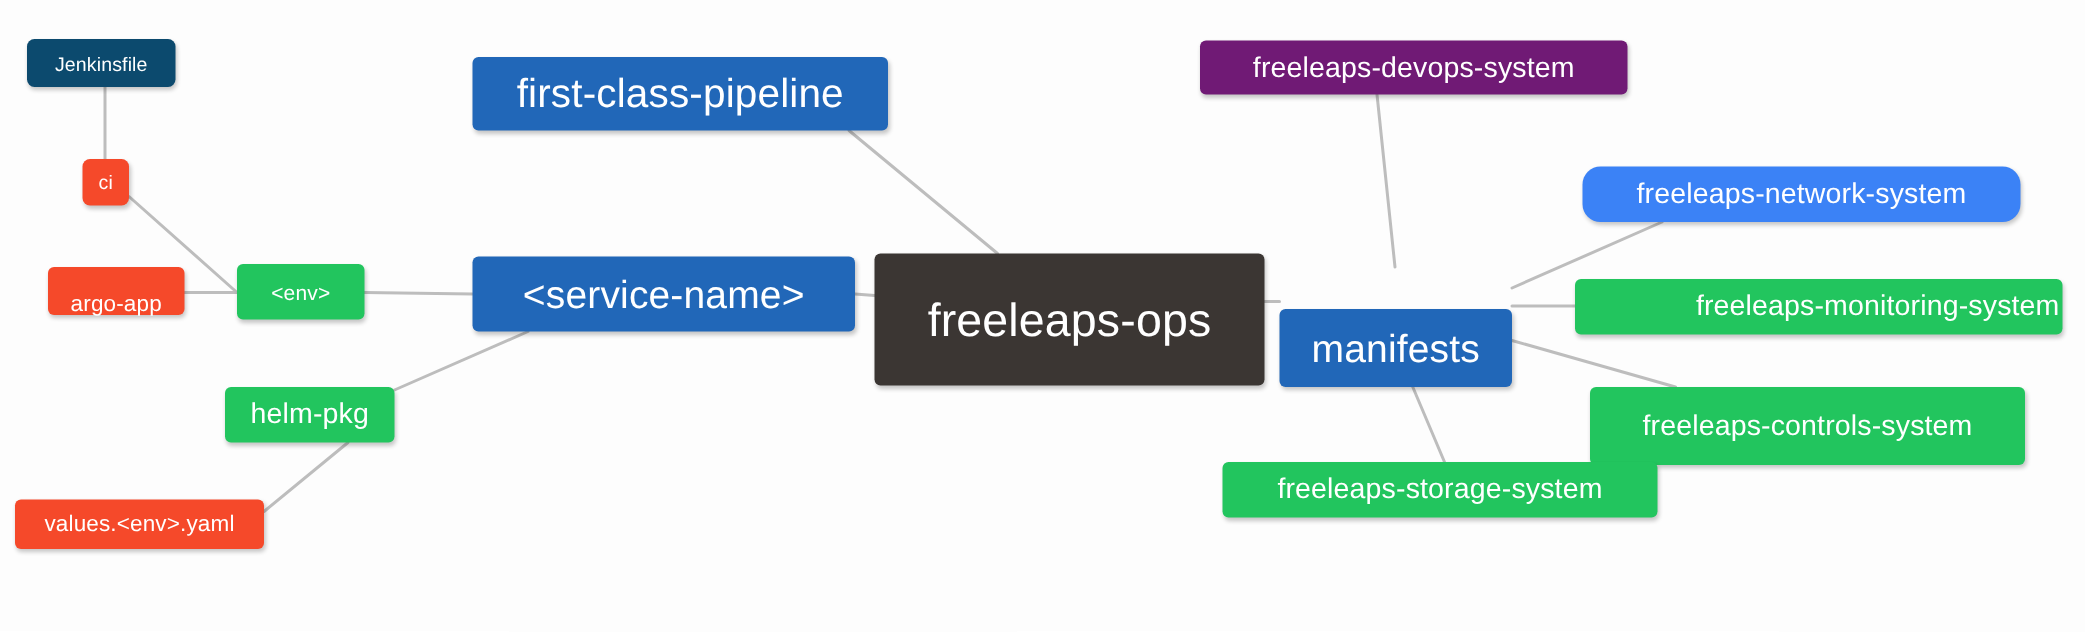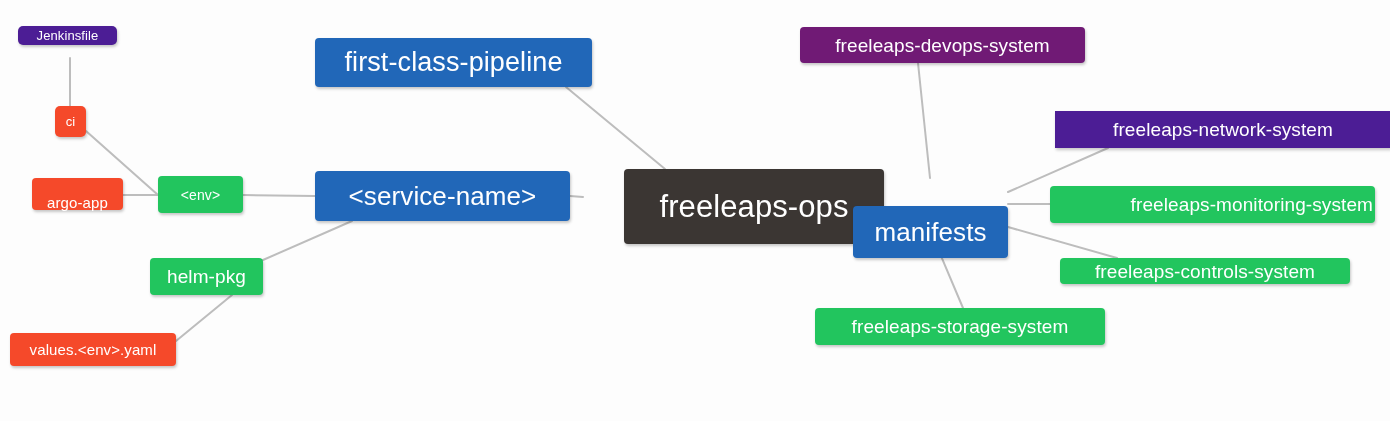--- a/index.html
+++ b/index.html
@@ -62,21 +62,21 @@
       <line x1="570" y1="196" x2="583" y2="197" stroke="#bdbdbd"></line>
       <line x1="566" y1="87" x2="665" y2="169" stroke="#bdbdbd"></line>
       <line x1="843" y1="201" x2="853" y2="201" stroke="#bdbdbd"></line>
       <line x1="930" y1="178" x2="918" y2="63" stroke="#bdbdbd"></line>
       <line x1="1008" y1="192" x2="1108" y2="148" stroke="#bdbdbd"></line>
       <line x1="1008" y1="204" x2="1050" y2="204" stroke="#bdbdbd"></line>
       <line x1="1008" y1="227" x2="1117" y2="258" stroke="#bdbdbd"></line>
       <line x1="930" y1="230" x2="963" y2="308" stroke="#bdbdbd"></line>
     </svg>
   <div id="node-layer">
-      <div class="node" style="left: 18px; top: 26px; width: 99px; height: 19px; background: #4c1d95; font-size: 13px; border-radius: 5px;">
+      <div class="node" style="left: 18px; top: 26px; width: 99px; height: 32px; background: #0c4a6e; font-size: 13px; border-radius: 5px;">
         <span class="node-label">Jenkinsfile</span>
       </div>
       <div class="node" style="left: 55px; top: 106px; width: 31px; height: 31px; background: rgb(245, 73, 42); font-size: 13px; border-radius: 5px;">
         <span class="node-label">ci</span>
       </div>
       <div class="node" style="left: 32px; top: 178px; width: 91px; height: 32px; background: rgb(245, 73, 42); font-size: 15px; border-radius: 4px; align-items: flex-end;">
         <span class="node-label">argo-app</span>
       </div>
       <div class="node" style="left: 158px; top: 176px; width: 85px; height: 37px; background: rgb(34, 197, 94); font-size: 14px; border-radius: 4px;">
         <span class="node-label">&lt;env&gt;</span>
@@ -86,35 +86,35 @@
       </div>
       <div class="node" style="left: 10px; top: 333px; width: 166px; height: 33px; background: rgb(245, 73, 42); font-size: 15px; border-radius: 4px;">
         <span class="node-label">values.&lt;env&gt;.yaml</span>
       </div>
       <div class="node" style="left: 315px; top: 38px; width: 277px; height: 49px; background: rgb(33, 103, 184); font-size: 27px; border-radius: 4px;">
         <span class="node-label">first-class-pipeline</span>
       </div>
       <div class="node" style="left: 315px; top: 171px; width: 255px; height: 50px; background: rgb(33, 103, 184); font-size: 26px; border-radius: 4px;">
         <span class="node-label">&lt;service-name&gt;</span>
       </div>
-      <div class="node" style="left: 583px; top: 169px; width: 260px; height: 75px; background: rgb(59, 54, 51); font-size: 31px; border-radius: 4px; margin-left: 41px;">
+      <div class="node" style="left: 583px; top: 169px; width: 260px; height: 88px; background: rgb(59, 54, 51); font-size: 31px; border-radius: 4px;">
         <span class="node-label">freeleaps-ops</span>
       </div>
       <div class="node" style="left: 853px; top: 178px; width: 155px; height: 52px; background: rgb(33, 103, 184); font-size: 26px; border-radius: 4px; margin-top: 28px;">
         <span class="node-label">manifests</span>
       </div>
       <div class="node" style="left: 800px; top: 27px; width: 285px; height: 36px; background: #701a75; font-size: 19px; border-radius: 4px;">
         <span class="node-label">freeleaps-devops-system</span>
       </div>
-      <div class="node" style="left: 1055px; top: 111px; width: 336px; height: 37px; background: #4c1d95; font-size: 19px; border-radius: 0;">
+      <div class="node" style="left: 1055px; top: 111px; width: 292px; height: 37px; background: #3b82f6; font-size: 19px; border-radius: 12px;">
         <span class="node-label">freeleaps-network-system</span>
       </div>
       <div class="node" style="left: 1050px; top: 186px; width: 325px; height: 37px; background: rgb(34, 197, 94); font-size: 19px; border-radius: 4px; justify-content: flex-end;">
         <span class="node-label">freeleaps-monitoring-system</span>
       </div>
-      <div class="node" style="left: 1060px; top: 258px; width: 290px; height: 26px; background: rgb(34, 197, 94); font-size: 19px; border-radius: 4px;">
+      <div class="node" style="left: 1060px; top: 258px; width: 290px; height: 52px; background: rgb(34, 197, 94); font-size: 19px; border-radius: 4px;">
         <span class="node-label">freeleaps-controls-system</span>
       </div>
       <div class="node" style="left: 815px; top: 308px; width: 290px; height: 37px; background: rgb(34, 197, 94); font-size: 19px; border-radius: 4px;">
         <span class="node-label">freeleaps-storage-system</span>
       </div>
     </div>
 </div>
 
 </body></html>

